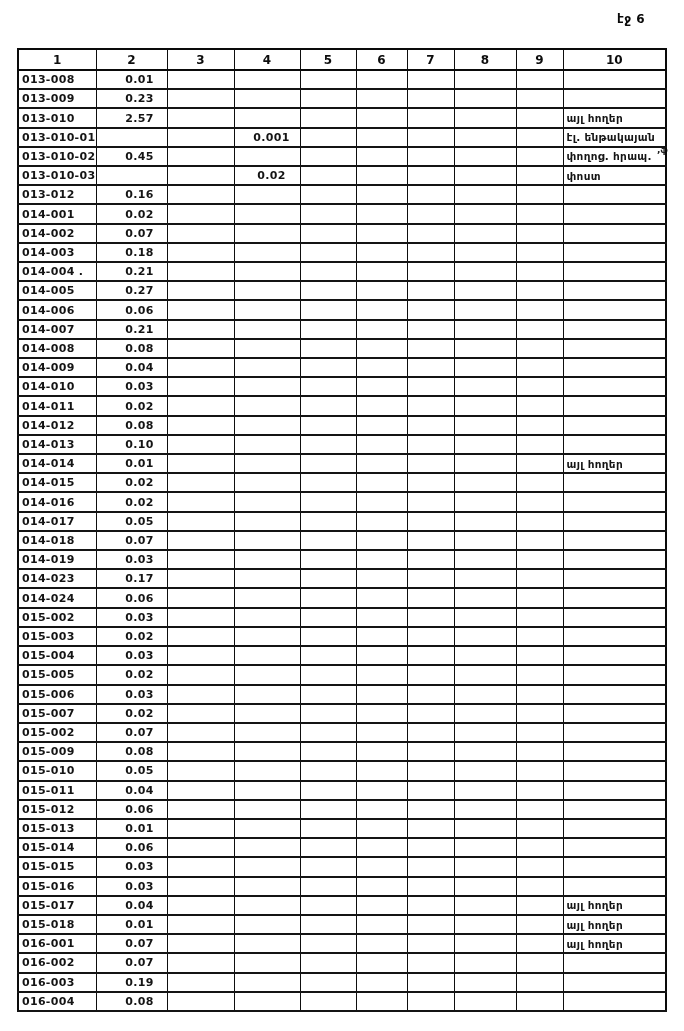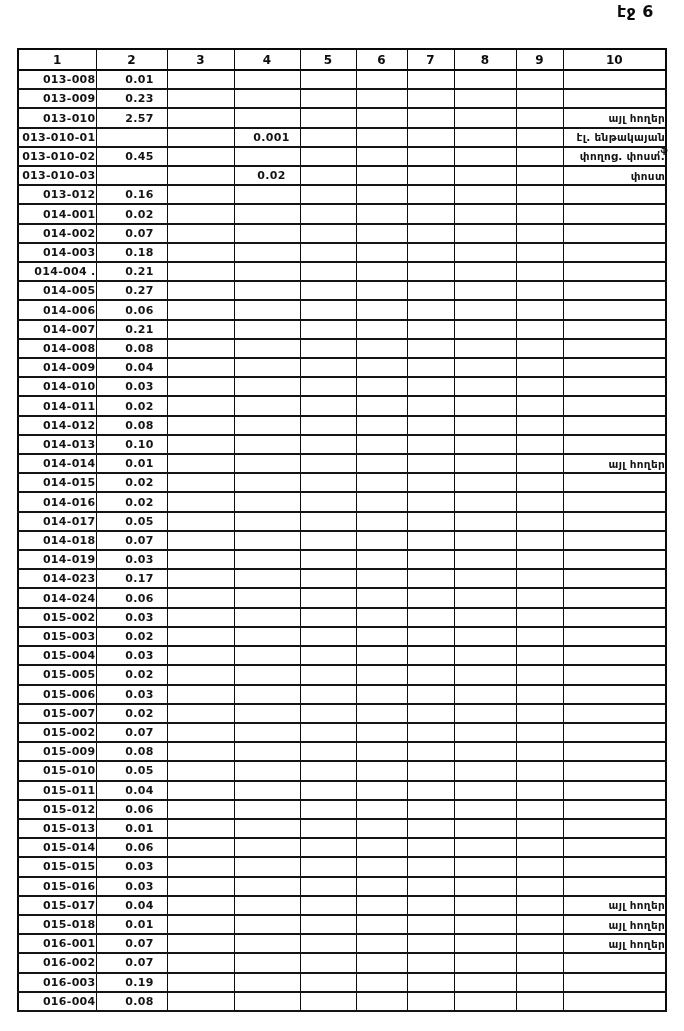--- a/index.html
+++ b/index.html
@@ -10,23 +10,23 @@
   body {
     position: relative;
     width: 684px;
     height: 1031px;
     font-family: "DejaVu Sans", "Liberation Sans", sans-serif;
     color: #121212;
     overflow: hidden;
   }
   .page-number {
     position: absolute;
-    top: 2px;
+    top: 12px;
     left: 617px;
-    font-size: 16px;
+    font-size: 12px;
     font-weight: 700;
     letter-spacing: 0.5px;
     color: #0a0a0a;
   }
   .margin-note {
     position: absolute;
     top: 145px;
     left: 657px;
     font-size: 9px;
     font-weight: 700;
@@ -56,24 +56,24 @@
   }
   table.sheet td {
     font-size: 11px;
     font-weight: 700;
     padding: 0 0 0 3px;
     white-space: nowrap;
     overflow: hidden;
     color: #141414;
     letter-spacing: 0.3px;
   }
-  table.sheet td.c1  { text-align: right; margin-left: 8px; }
+  table.sheet td.c1  { text-align: left; margin-left: 8px; }
   table.sheet td.c2  { text-align: center; padding-left: 16px; }
   table.sheet td.c4  { text-align: center; padding-left: 9px; }
-  table.sheet td.c10 { text-align: right; font-size: 10.5px; }
+  table.sheet td.c10 { text-align: left; font-size: 10.5px; }
   col.w1  { width: 78px; }
   col.w2  { width: 71px; }
   col.w3  { width: 67px; }
   col.w4  { width: 66px; }
   col.w5  { width: 56px; }
   col.w6  { width: 51px; }
   col.w7  { width: 47px; }
   col.w8  { width: 62px; }
   col.w9  { width: 47px; }
   col.w10 { width: 103px; }
@@ -164,21 +164,21 @@
       <tr>
         <td class="c1">013-010-02</td>
         <td class="c2">0.45</td>
         <td class="c3"></td>
         <td class="c4"></td>
         <td class="c5"></td>
         <td class="c6"></td>
         <td class="c7"></td>
         <td class="c8"></td>
         <td class="c9"></td>
-        <td class="c10">փողոց. փոստ.</td>
+        <td class="c10">փողոց. հրապ.</td>
       </tr>
       <tr>
         <td class="c1">013-010-03</td>
         <td class="c2"></td>
         <td class="c3"></td>
         <td class="c4">0.02</td>
         <td class="c5"></td>
         <td class="c6"></td>
         <td class="c7"></td>
         <td class="c8"></td>

